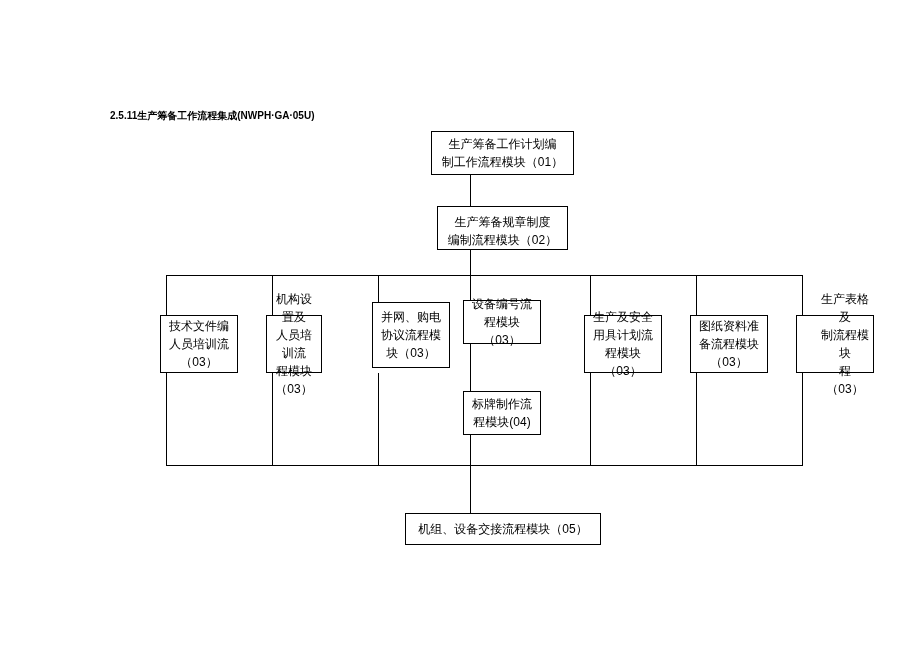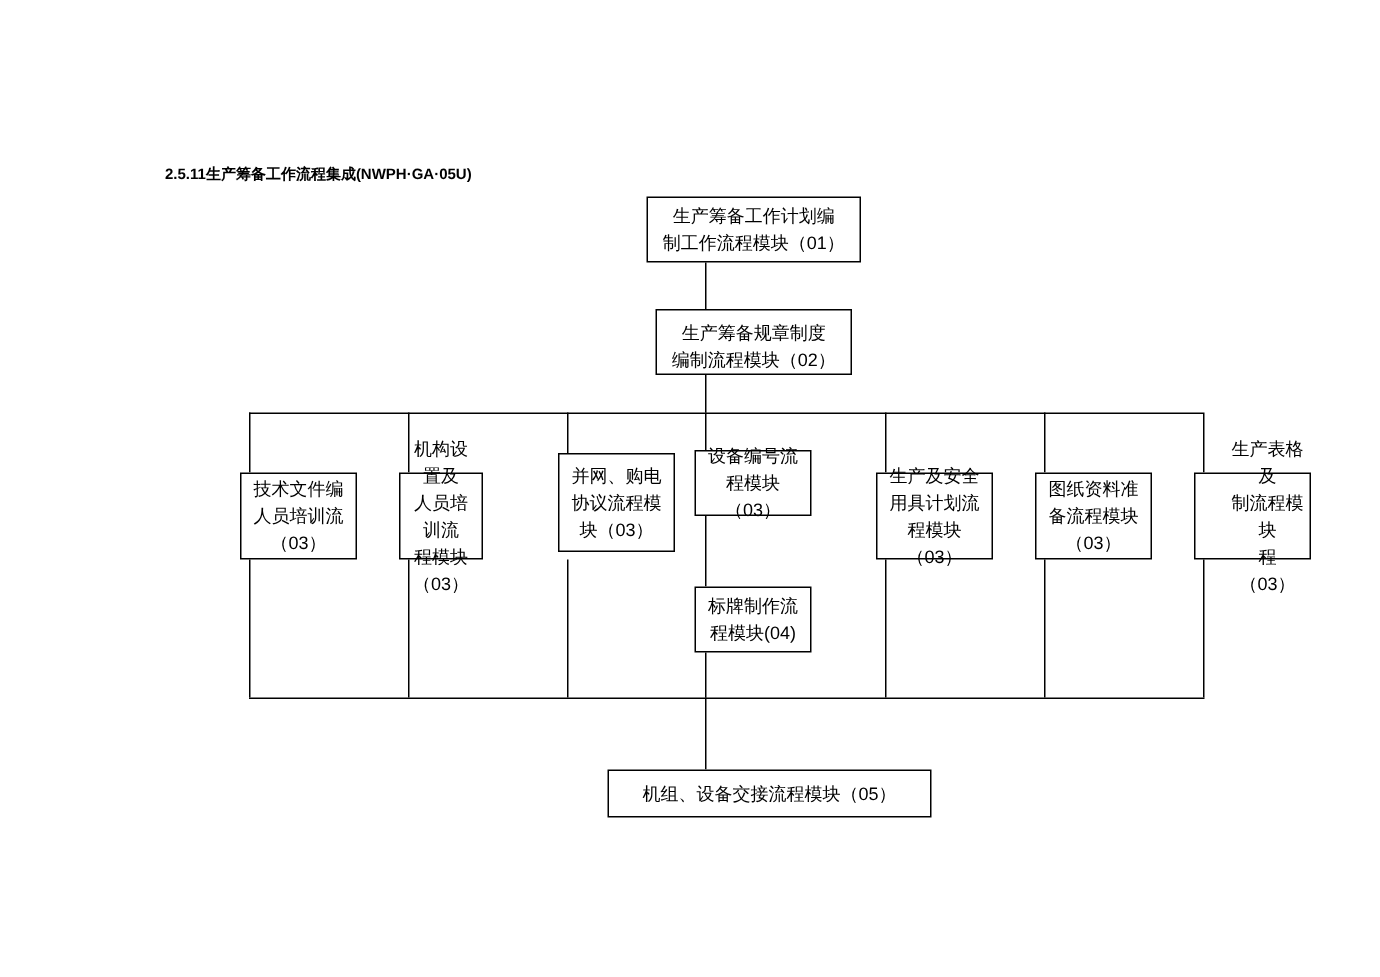--- a/index.html
+++ b/index.html
@@ -122,15 +122,15 @@
 <div class="line vline" style="left:378px; top:373px; height:92px;"></div>
 <div class="line vline" style="left:470px; top:435px; height:30px;"></div>
 <div class="line vline" style="left:590px; top:373px; height:92px;"></div>
 <div class="line vline" style="left:696px; top:373px; height:92px;"></div>
 <div class="line vline" style="left:802px; top:373px; height:92px;"></div>
 
 <div class="line hline" style="left:166px; top:465px; width:637px;"></div>
 
 <div class="line vline" style="left:470px; top:465px; height:48px;"></div>
 
-<div class="box" style="left:373px; top:513px; width:216px; height:32px;text-align:center;">
+<div class="box" style="left:373px; top:513px; width:196px; height:32px;text-align:center;">
   <div>机组、设备交接流程模块（05）</div>
 </div>
 
 </body></html>

